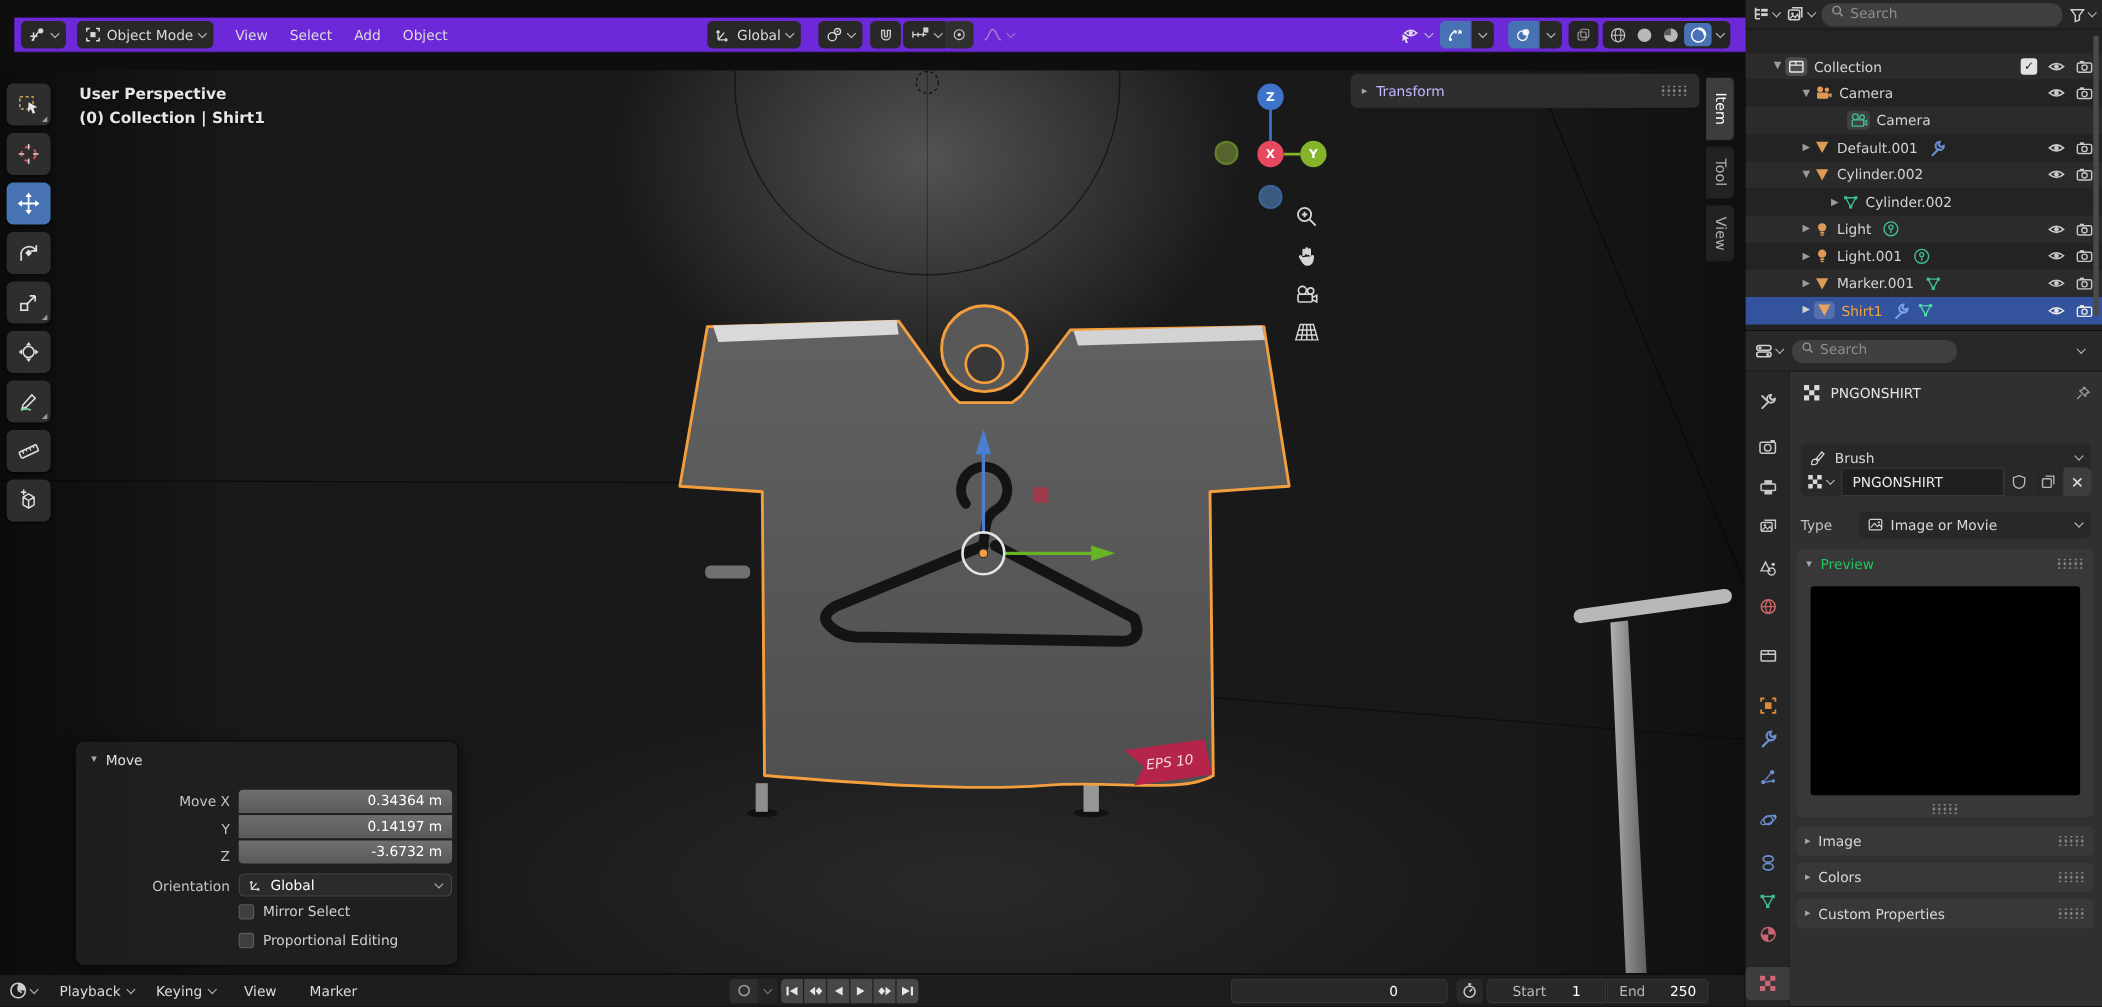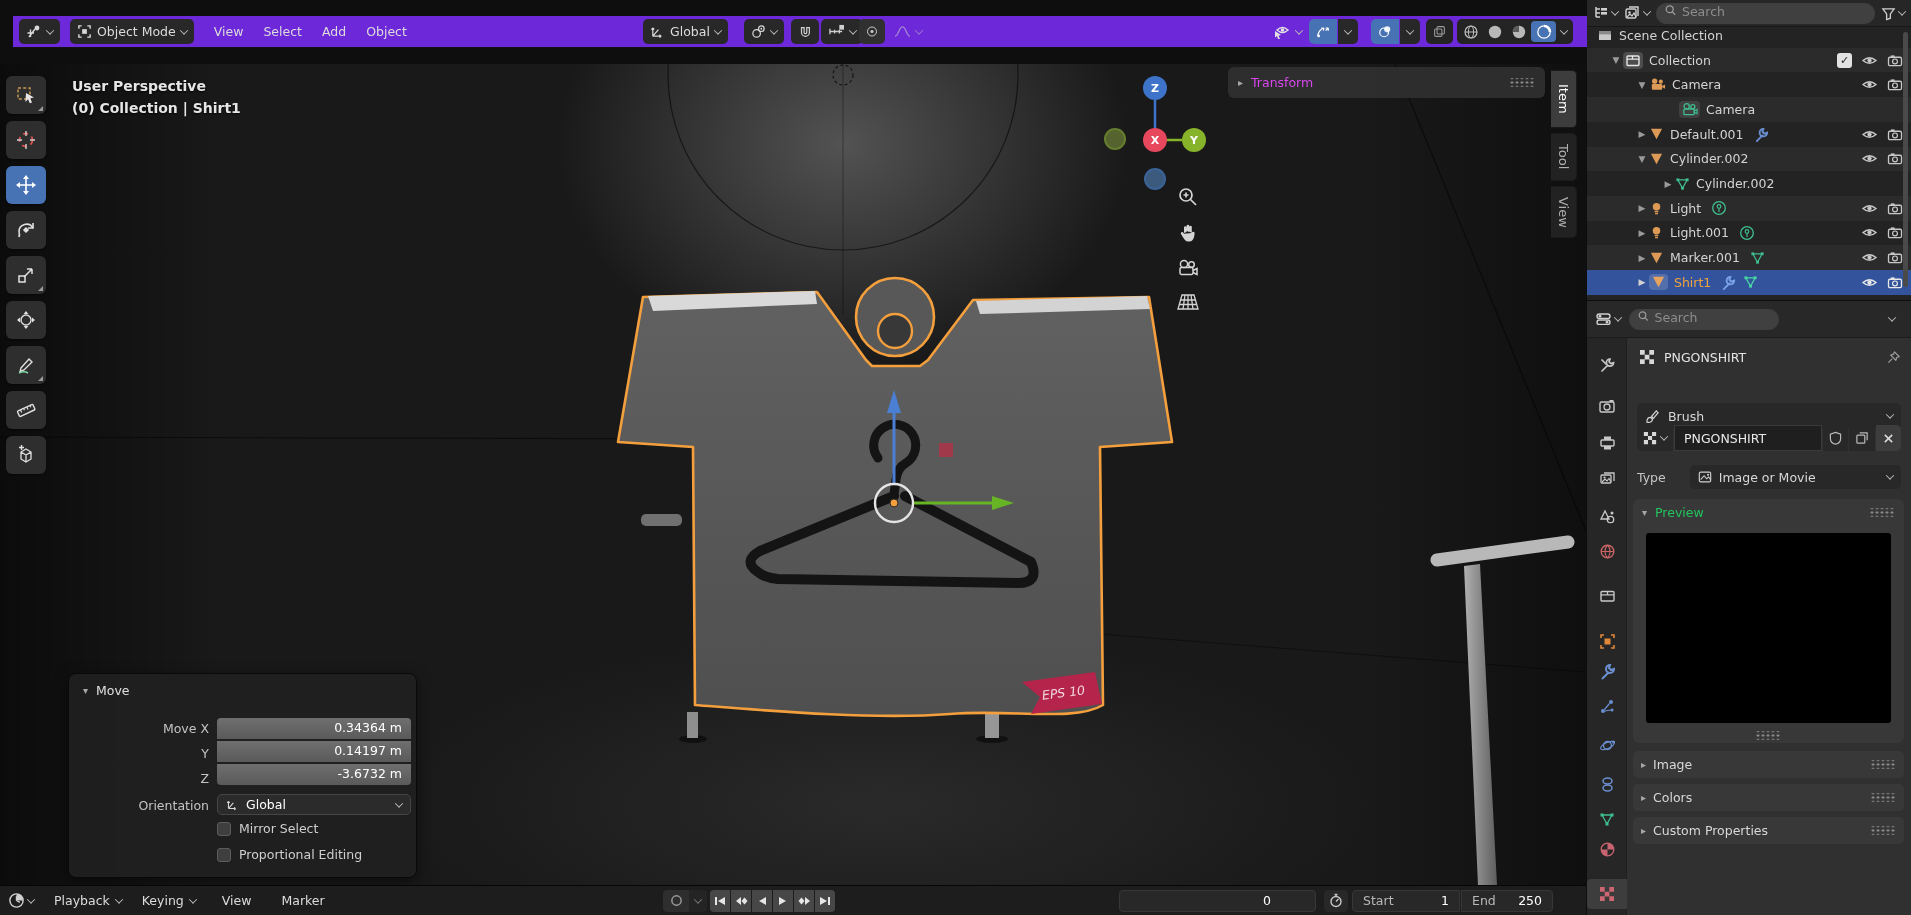--- a/index.html
+++ b/index.html
@@ -343,21 +343,21 @@
       <div class="tool-btn">
         <svg width="22" height="22" viewBox="0 0 22 22">
             <path d="M6 8l5-3 5 3v7l-5 3-5-3Z M6 8l5 3 5-3 M11 11v7" fill="none" stroke="#e0e0e0" stroke-width="1.3"></path>
             <path d="M4 3.5h5 M6.5 1v5" stroke="#e0e0e0" stroke-width="1.4"></path>
           </svg>
       </div>
     </div>
 
     <div class="abs flex" style="left:1228px;top:3px;width:317px;height:31px;background:rgba(48,48,48,.92);border-radius:6px;padding:0 10px;gap:8px">
       <span class="tri">▸</span>
-      <span style="color:#d946ef">Transform</span>
+      <span style="color:#c4b5fd">Transform</span>
       <span class="grip" style="margin-left:auto"></span>
     </div>
 
     <div class="side-tab active" style="top:6px;height:58px">
         <span>Item</span>
       </div>
     <div class="side-tab" style="top:69px;height:48px">
         <span>Tool</span>
       </div>
     <div class="side-tab" style="top:122px;height:52px">
@@ -458,28 +458,20 @@
         <input type="text" placeholder="Search" style="">
       </div>
       <div class="flex" style="gap:3px">
         <svg width="15" height="15" viewBox="0 0 16 16">
             <path d="M2 3 h12 L10 8.5 V13 l-4 1.5 V8.5 Z" stroke="#d0d0d0" stroke-width="1.4" fill="none"></path>
           </svg>
         <span class="cv"></span>
       </div>
     </div>
 
-    <div class="o-row" style="top:23px">
-      <span style="width:10px"></span>
-      <svg width="16" height="15" viewBox="0 0 16 15">
-          <path d="M2 3 h12 v9 h-12 Z M2 6 h12" fill="#c8c8c8"></path>
-          <rect x="2" y="3" width="12" height="3.4" fill="#8a8a8a"></rect>
-        </svg>
-      <span class="o-label">Scene Collection</span>
-    </div>
 
     <div class="o-row alt" style="top:47.7px">
       <span style="width:22px"></span>
         <span class="twisty">▼</span>
       <span class="icobox">
           <svg width="16" height="15" viewBox="0 0 16 15">
             <rect x="2" y="3" width="12" height="9.5" rx="1" stroke="#e6e6e6" fill="none" stroke-width="1.4"></rect>
             <path d="M2 6.2 h12 M7.5 3 v3" stroke="#e6e6e6" stroke-width="1.2"></path>
           </svg>
         </span>
@@ -993,21 +985,21 @@
     <div class="tl-field abs" style="left:1119px;width:197px;justify-content:flex-end;padding-right:44px">
       <span>0</span>
     </div>
     <div class="flex abs" style="left:1324px;width:24px;height:22px;background:#282828;border-radius:4px;justify-content:center">
       <svg width="14" height="15" viewBox="0 0 14 15">
           <circle cx="7" cy="8.5" r="5" stroke="#c8c8c8" fill="none" stroke-width="1.4"></circle>
           <path d="M7 8.5 L9.5 6 M5.5 1.5 h3 M7 1.5 v2" stroke="#c8c8c8" stroke-width="1.4"></path>
         </svg>
     </div>
     <div class="abs flex" style="left:1352px;gap:1px">
-      <div class="tl-field" style="width:108px;border-radius:4px 0 0 4px;padding:0 10px;justify-content:space-between">
+      <div class="tl-field" style="width:108px;border-radius:4px 0 0 4px;padding:0 22px;justify-content:space-between">
         <span style="color:#b8b8b8">Start</span>
         <span>1</span>
       </div>
       <div class="tl-field" style="width:92px;border-radius:0 4px 4px 0;padding:0 10px;justify-content:space-between">
         <span style="color:#b8b8b8">End</span>
         <span>250</span>
       </div>
     </div>
   </div>
 

